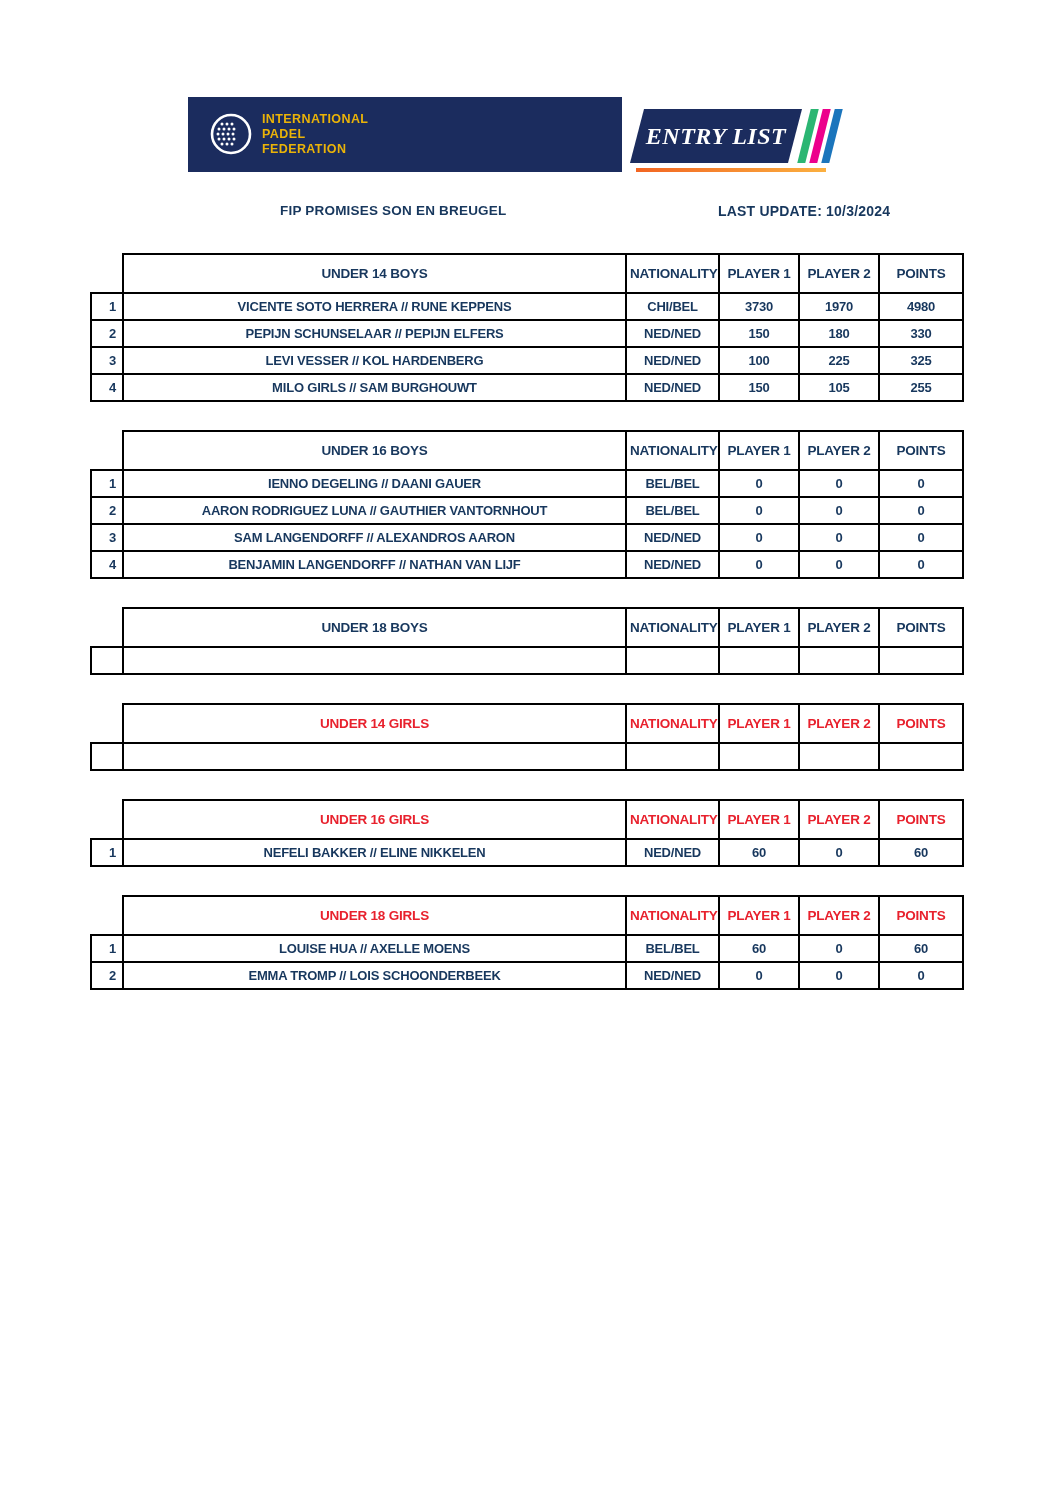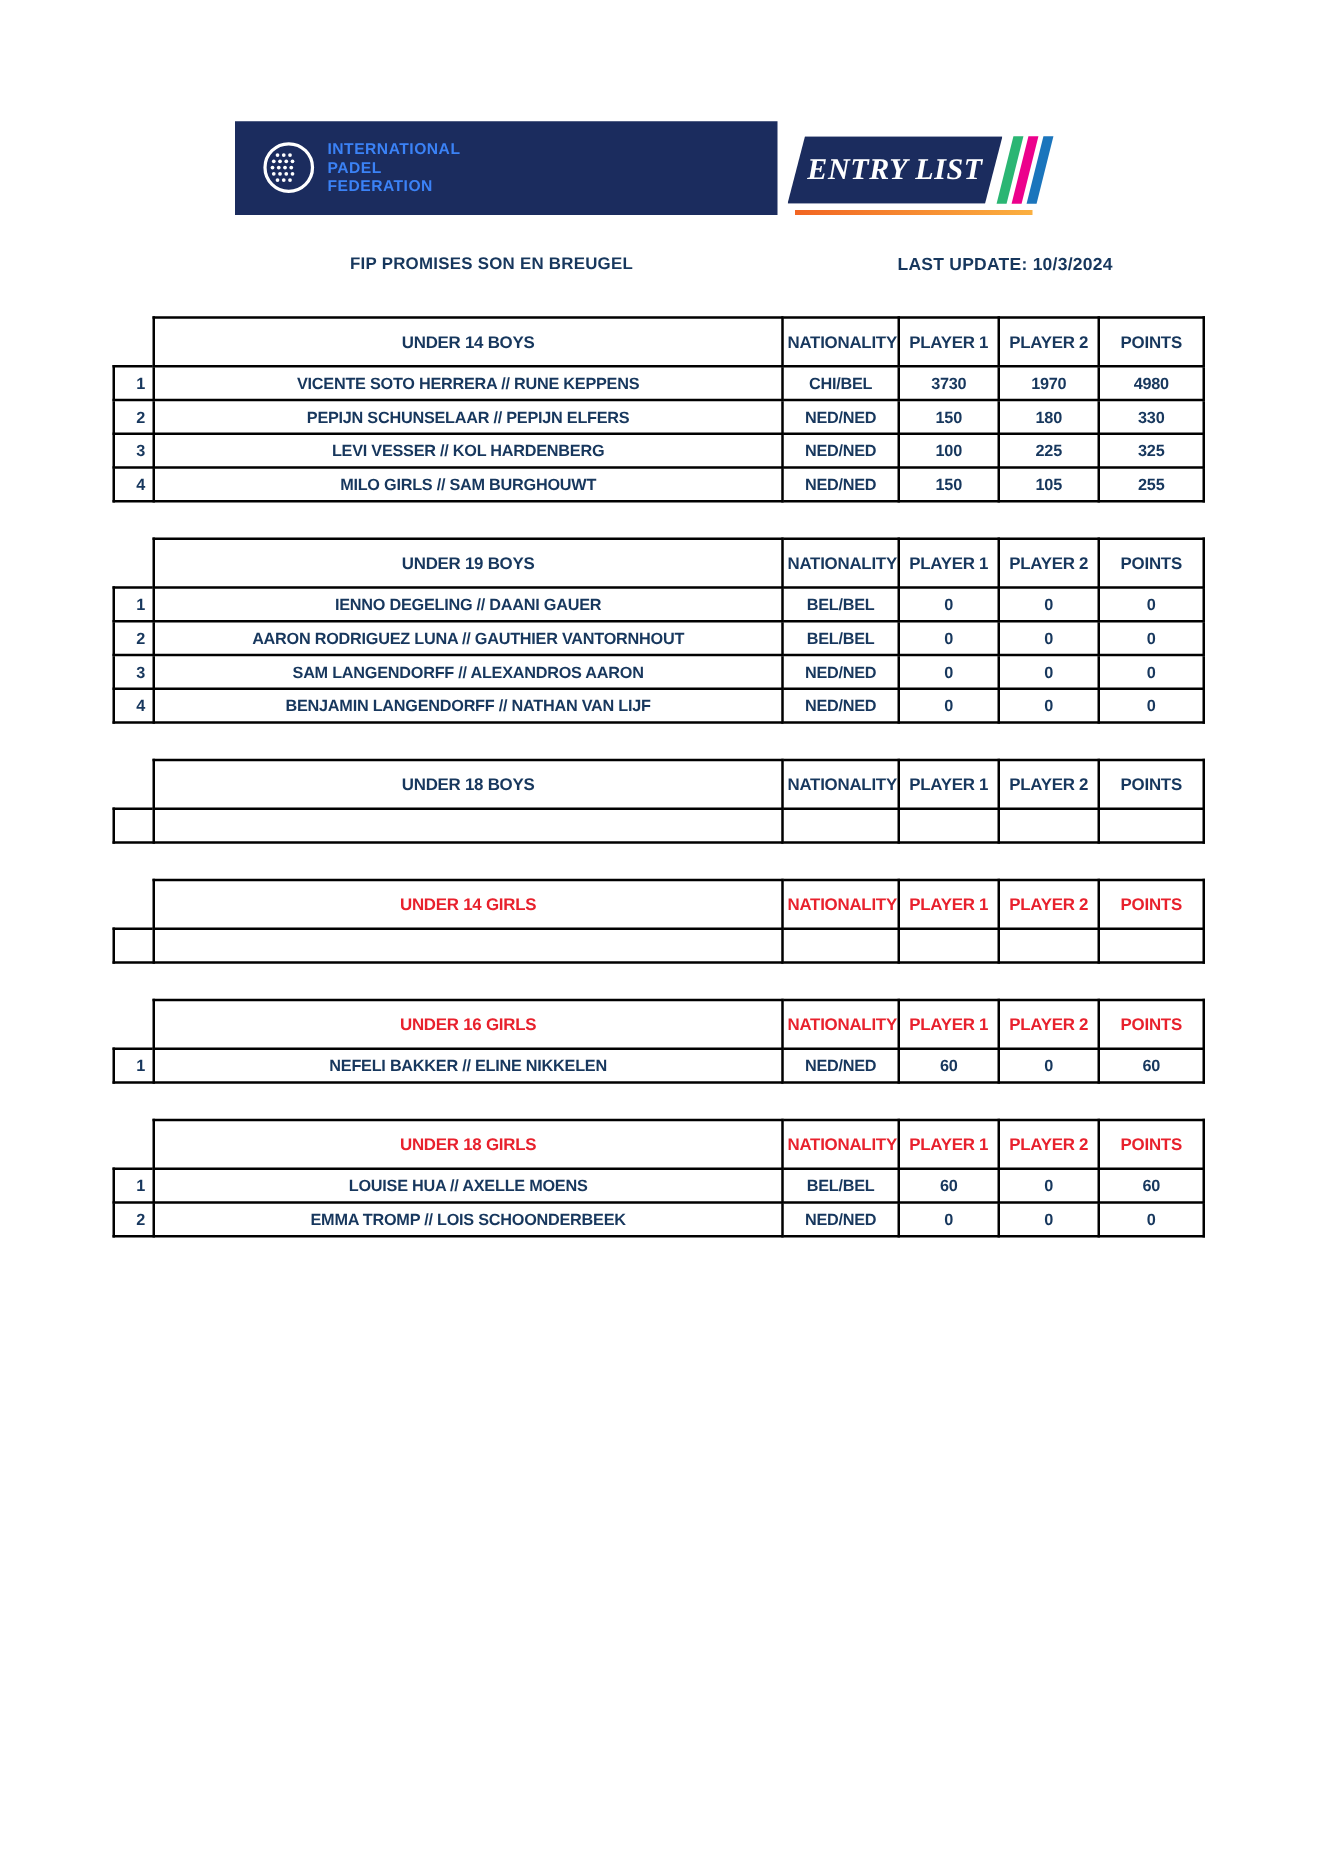--- a/index.html
+++ b/index.html
@@ -12,21 +12,21 @@
 
   
   .brand-bar { position:absolute; left:188px; top:97px; width:647px; height:86px; }
   .ipf-block {
     position:absolute; left:0; top:0; width:434px; height:75px;
     background:var(--navy_bg); display:flex; align-items:center;
   }
   .ipf-logo { position:absolute; left:20px; top:14px; }
   .ipf-text {
     position:absolute; left:74px; top:15px;
-    color:#3b82f6; font-weight:bold; font-size:12.5px; line-height:15px; letter-spacing:0.4px;
+    color:#eab308; font-weight:bold; font-size:12.5px; line-height:15px; letter-spacing:0.4px;
   }
   .entry-banner-shape {
     position:absolute; left:442px; top:12px; width:172px; height:54px;
     background:var(--navy_bg);
     clip-path: polygon(14px 0, 100% 0, calc(100% - 14px) 100%, 0 100%);
     display:flex; align-items:center; justify-content:center;
   }
   .entry-banner-shape span {
     color:#fff; font-style:italic; font-weight:bold; font-size:24px; letter-spacing:0.5px;font-family:Liberation Serif, serif;
   }
@@ -179,21 +179,21 @@
       <col class="c-rank">
           <col class="c-team">
           <col class="c-nat">
       <col class="c-p1">
           <col class="c-p2">
           <col class="c-pts">
     </colgroup>
     <thead>
       <tr>
         <th class="spacer"></th>
-        <th class="title-cell">UNDER 19 BOYS</th>
+        <th class="title-cell">UNDER 16 BOYS</th>
         <th class="colhead">NATIONALITY</th>
         <th class="colhead">PLAYER 1</th>
         <th class="colhead">PLAYER 2</th>
         <th class="colhead">POINTS</th>
       </tr>
     </thead>
     <tbody>
           <tr>
     <td class="rank">1</td>
     <td class="team">IENNO DEGELING // DAANI GAUER</td>

